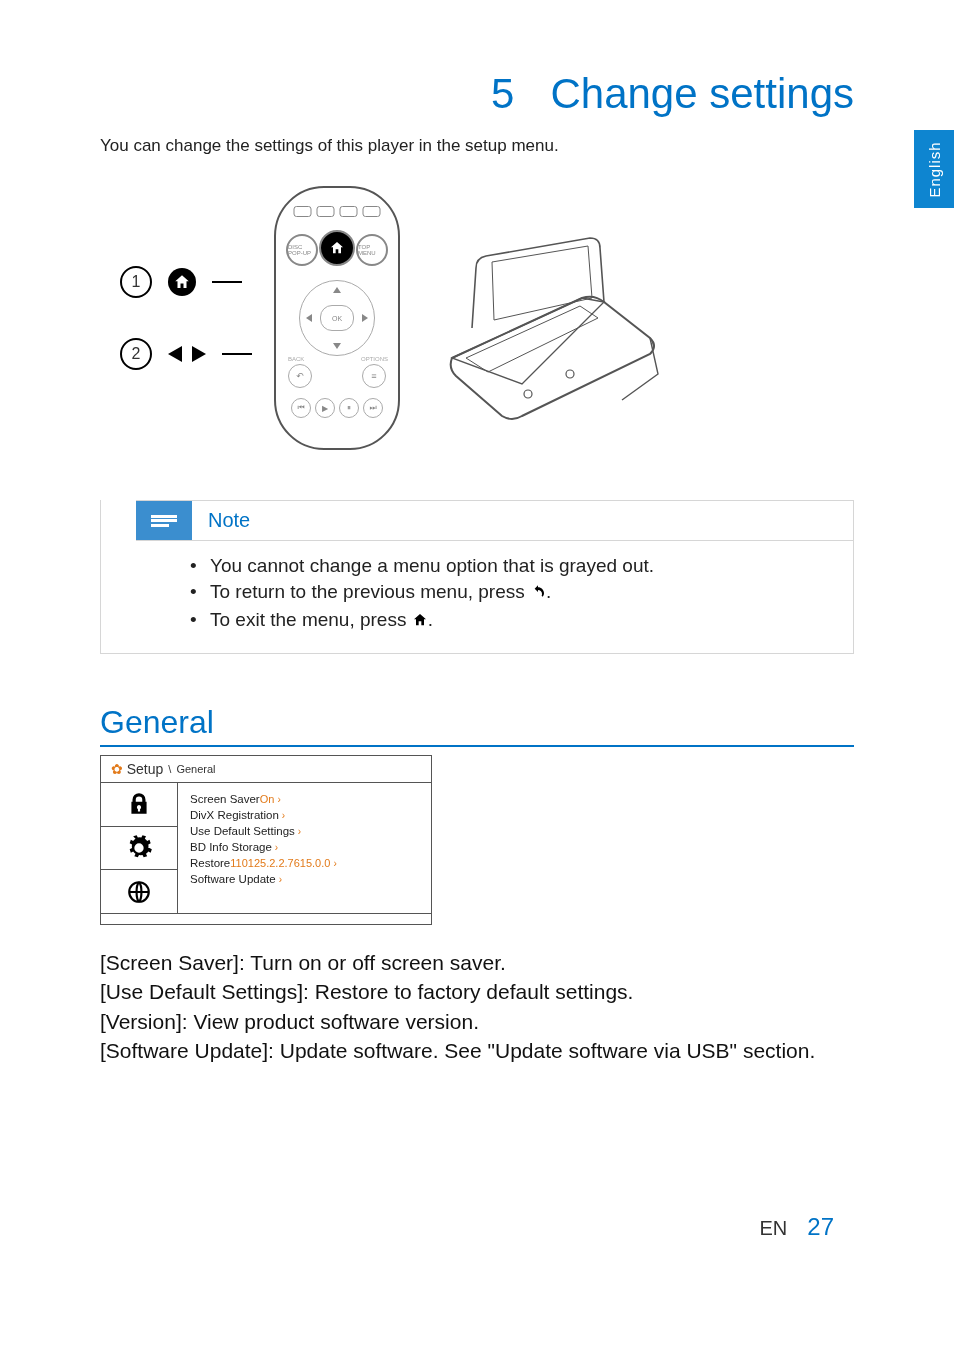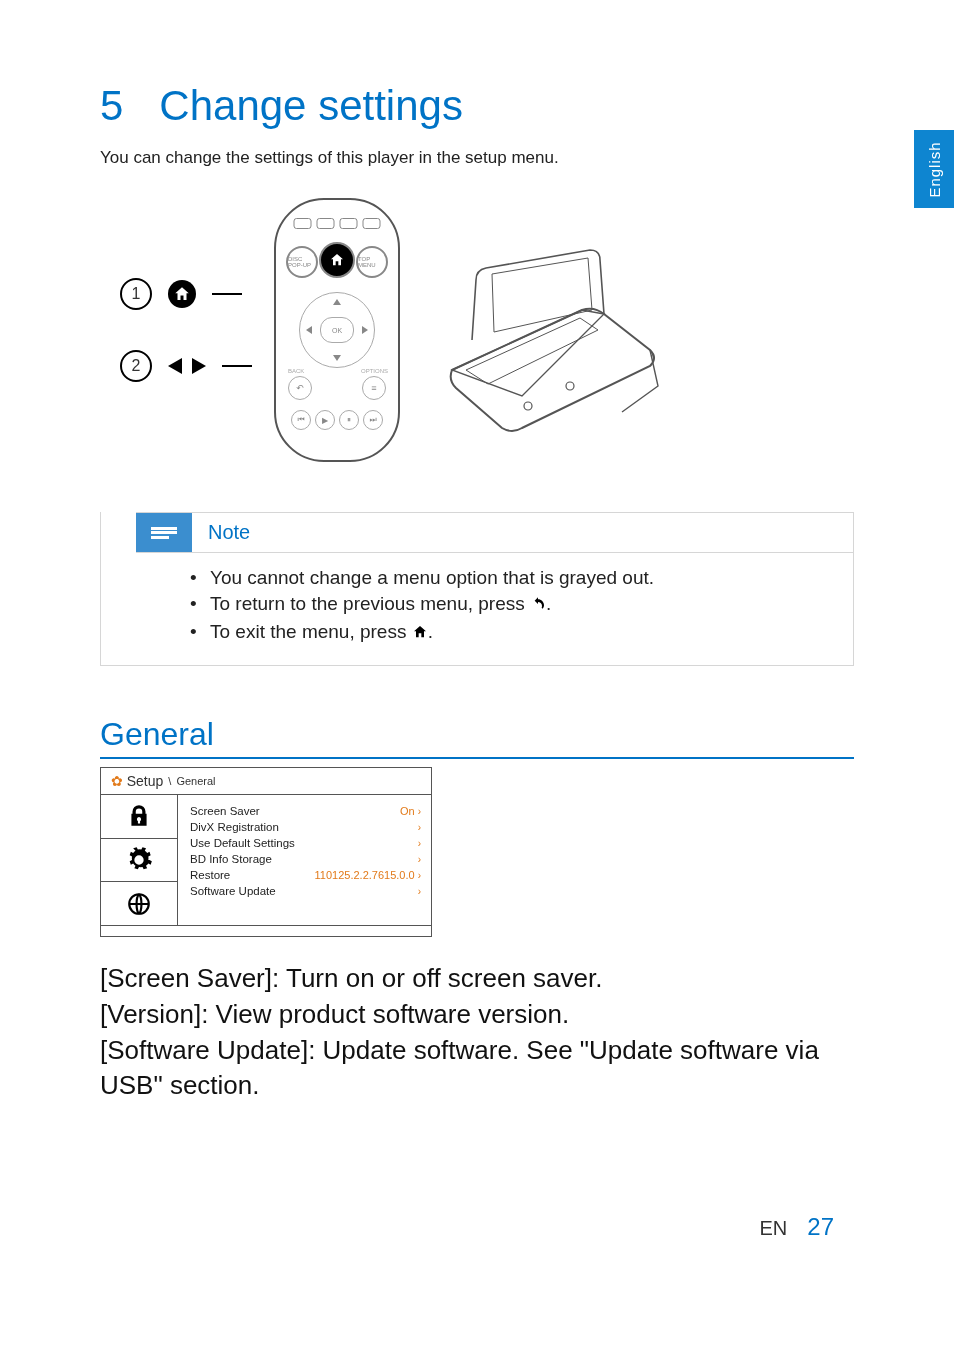--- a/index.html
+++ b/index.html
@@ -36,21 +36,22 @@
   .lang-tab span{
     transform:rotate(-90deg);
     white-space:nowrap;
     letter-spacing:1px;
   }
   
   h1{
     color:var(--blue);
     font-weight:300;
     font-size:42px;
-    margin:12px 0 18px 0;
+    margin:0 0 18px 0;
+    text-align:right;
   }
   h1 .chnum{margin-right:36px;font-size:42px}
   .intro{font-size:17px;margin:0 0 30px 0;color:#222}
   
   .illus{
     display:flex;
     align-items:center;
     gap:22px;
     margin:0 0 50px 20px;
   }
@@ -182,28 +183,28 @@
     width:76px;border-right:1px solid #555;
     display:flex;flex-direction:column;
   }
   .menu-left .tab{
     flex:1;display:flex;align-items:center;justify-content:center;
     border-bottom:1px solid #555;font-size:24px;
   }
   .menu-left .tab:last-child{border-bottom:none}
   .menu-right{flex:1;padding:8px 10px 8px 12px}
   .menu-row{
-    display:flex;align-items:center;justify-content:space-between;
+    display:flex;align-items:center;
     font-size:11.5px;color:#222;padding:2px 0;
   }
   .menu-row .val{color:var(--orange);font-size:11px}
   .menu-row .chev{color:var(--orange);font-size:10px;margin-left:3px}
   .menu-foot{height:10px;border-top:1px solid #555}
   
-  .defs{margin-top:24px;font-size:26px;color:#111;line-height:1.35}
+  .defs{margin-top:24px;font-size:21px;color:#111;line-height:1.35}
   .defs p{margin:1px 0}
   .defs b{font-weight:400}
   
   .footer{
     position:absolute;bottom:110px;right:120px;
     font-size:22px;color:#333;display:flex;gap:20px;align-items:baseline;
   }
   .footer .lang{font-size:20px}
   .footer .pg{color:var(--blue);font-size:24px}
 </style>
@@ -377,20 +378,21 @@
           <span>Software Update</span>
           <span class="chev">›</span>
         </div>
       </div>
     </div>
     <div class="menu-foot"></div>
   </div>
 
   <div class="defs">
     <p><b>[Screen Saver]</b><span>: Turn on or off screen saver.</span></p>
+    <p><b>[Use Default Settings]</b><span>: Restore to factory default settings.</span></p>
     <p><b>[Version]</b><span>: View product software version.</span></p>
     <p><b>[Software Update]</b><span>: Update software. See "Update software via USB" section.</span></p>
   </div>
 
 </div>
 
 <div class="footer">
   <span class="lang">EN</span>
   <span class="pg">27</span>
 </div>

